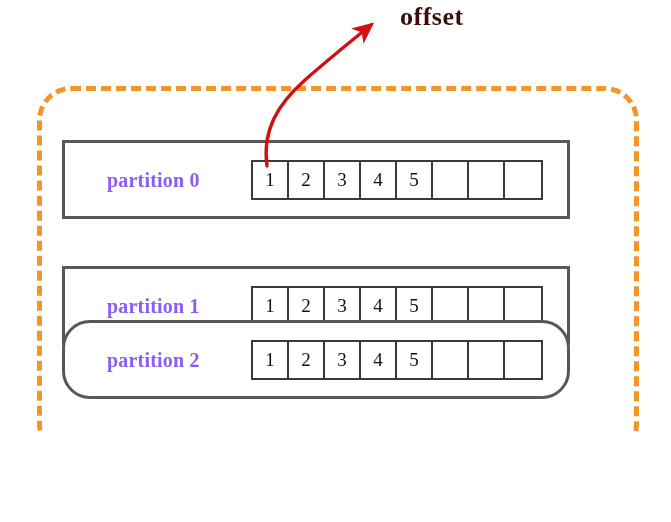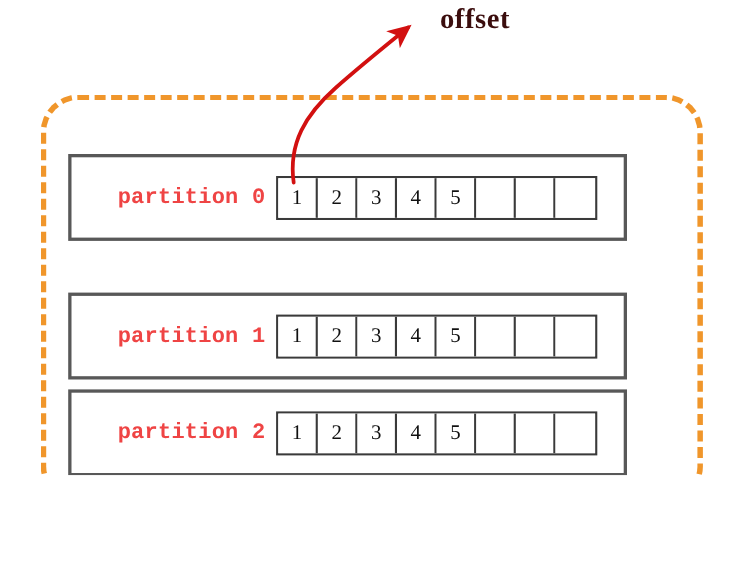--- a/index.html
+++ b/index.html
@@ -37,31 +37,31 @@
     position: absolute;
     left: 62px;
     width: 508px;
     height: 79px;
     border: 3px solid #585858;
     box-sizing: border-box;
     background: #ffffff;
   }
   .partition-row.p0 { top: 140px; }
   .partition-row.p1 { top: 238px; margin-top: 28px; }
-  .partition-row.p2 { top: 354px; }
+  .partition-row.p2 { top: 320px; border-radius: 28px; }
 
   .partition-label {
     position: absolute;
     left: 42px;
     top: 50%;
     transform: translateY(-50%);
-    color: #ef4444;
+    color: #8b5cf6;
     font-weight: bold;
     font-size: 20px;
-    font-family: Liberation Mono, monospace;
+    font-family: Liberation Serif, serif;
     white-space: nowrap;
     letter-spacing: 0.2px;
   }
 
   
   .cell-strip {
     position: absolute;
     left: 186px;
     top: 50%;
     transform: translateY(-50%);

